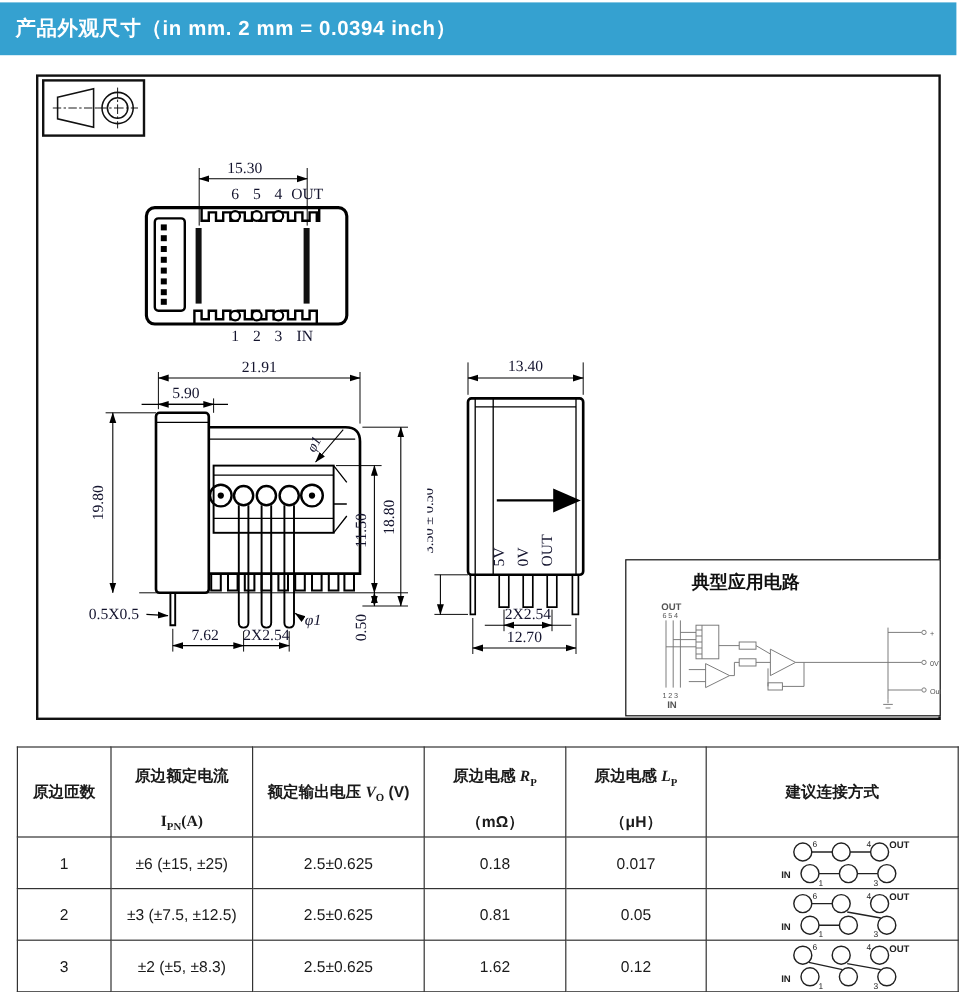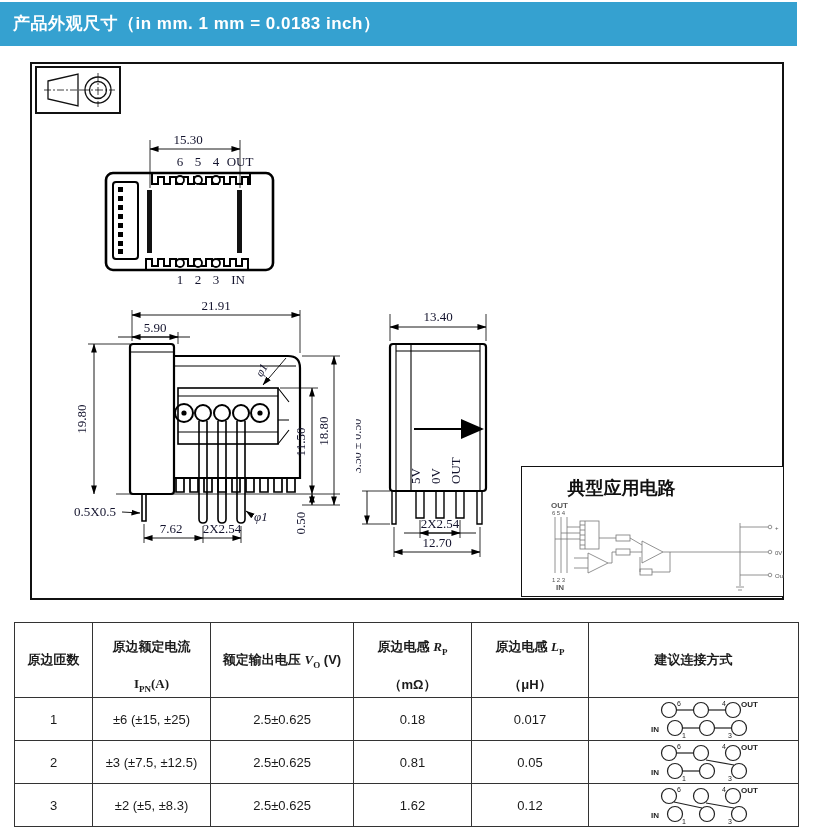--- a/index.html
+++ b/index.html
@@ -16,21 +16,21 @@
            box-sizing:border-box;background:#fff;}
   .view{position:absolute;}
   svg text{fill:#14142e;}
   .dim{font-family:"Liberation Serif","DejaVu Serif",serif;font-size:13px;}
   .dimS{font-family:"Liberation Serif","DejaVu Serif",serif;font-size:12px;}
   .pinlab{font-family:"Liberation Serif","DejaVu Serif",serif;font-size:13px;}
   .it{font-style:italic;}
   
   .circbox{position:absolute;left:521px;top:466px;width:263px;height:131px;border:1.5px solid #111;
            box-sizing:border-box;background:#fff;}
-  .circtitle{margin-top:9px;text-align:center;padding-right:62px;font-weight:700;font-size:18px;color:#111;}
+  .circtitle{margin-top:9px;text-align:center;padding-right:62px;font-weight:700;font-size:15px;color:#111;}
   .circdraw{position:absolute;left:22px;top:32px;}
   .circ text{fill:#555;}
   
   .spectable{position:absolute;left:14px;top:622px;width:784px;border-collapse:collapse;table-layout:fixed;}
   .spectable td{border:1px solid #333;text-align:center;vertical-align:middle;font-size:13px;
                 padding:0;overflow:hidden;}
   .spectable tr.hdr td{height:62px;font-weight:700;}
   .spectable tr.row1 td{height:36px;}
   .spectable tr.rowN td{height:42px;}
   .spectable tr.cut td{height:14px;border-bottom:none;}
@@ -40,37 +40,37 @@
   sub{font-size:9px;}
   .conncell svg{display:block;margin:0 auto 0 60px;}
   .conn text{fill:#222;}
 </style>
 </head>
 <body>
 
 <div id="page">
 
   <div class="secbar">
-    <span>产品外观尺寸（in mm. 1 mm = 0.0183 inch）</span>
+    <span>产品外观尺寸（in mm. 2 mm = 0.0394 inch）</span>
   </div>
 
   <div class="drawbox"></div>
 
   <div class="projbox">
     <svg width="82" height="44" viewBox="0 0 82 44">
       <polygon points="11,13 41,6 41,38 11,31" fill="none" stroke="#111" stroke-width="1.3"></polygon>
       <line x1="7" y1="22" x2="45" y2="22" stroke="#111" stroke-width="0.8" stroke-dasharray="7 2 2 2"></line>
       <circle cx="61" cy="22" r="13" fill="none" stroke="#111" stroke-width="1.3"></circle>
       <circle cx="61" cy="22" r="8.5" fill="none" stroke="#111" stroke-width="1.3"></circle>
       <line x1="44" y1="22" x2="78" y2="22" stroke="#111" stroke-width="0.8" stroke-dasharray="8 2 2 2"></line>
       <line x1="61" y1="5" x2="61" y2="39" stroke="#111" stroke-width="0.8" stroke-dasharray="8 2 2 2"></line>
     </svg>
   </div>
 
-  <div class="view" style="left:88px;top:118px;">
+  <div class="view" style="left:104px;top:118px;">
     <svg width="210" height="178" viewBox="0 0 210 178">
       <defs>
         <marker id="tva" viewBox="0 0 10 10" refX="9.5" refY="5" markerWidth="10" markerHeight="10" orient="auto-start-reverse">
           <path d="M0,1.8 L10,5 L0,8.2 z" fill="#000"></path>
         </marker>
       </defs>
 
       <line x1="62" y1="70" x2="62" y2="22" stroke="#000" stroke-width="0.8"></line>
       <line x1="152" y1="70" x2="152" y2="22" stroke="#000" stroke-width="0.8"></line>
       <line x1="62" y1="31" x2="152" y2="31" stroke="#000" stroke-width="0.9" marker-start="url(#tva)" marker-end="url(#tva)"></line>
@@ -190,21 +190,21 @@
       <text class="dim" x="150" y="241" text-anchor="middle">2X2.54</text>
 
       <text class="dim it" x="182" y="229">φ1</text>
       <line x1="181" y1="224" x2="174" y2="219" stroke="#000" stroke-width="0.9" marker-end="url(#fva)"></line>
 
       <text class="dimS it" text-anchor="middle" transform="rotate(-62 193 80)" x="193" y="80">φ1</text>
       <line x1="214" y1="66" x2="191" y2="93" stroke="#000" stroke-width="0.9" marker-end="url(#fva)"></line>
     </svg>
   </div>
 
-  <div class="view" style="left:356px;top:296px;">
+  <div class="view" style="left:356px;top:284px;">
     <svg width="158" height="290" viewBox="0 0 158 290">
       <defs>
         <marker id="sva" viewBox="0 0 10 10" refX="9.5" refY="5" markerWidth="10" markerHeight="10" orient="auto-start-reverse">
           <path d="M0,1.8 L10,5 L0,8.2 z" fill="#000"></path>
         </marker>
       </defs>
 
       <line x1="34" y1="45" x2="34" y2="18" stroke="#000" stroke-width="0.8"></line>
       <line x1="130" y1="45" x2="130" y2="18" stroke="#000" stroke-width="0.8"></line>
       <line x1="34" y1="31" x2="130" y2="31" stroke="#000" stroke-width="0.9" marker-start="url(#sva)" marker-end="url(#sva)"></line>

